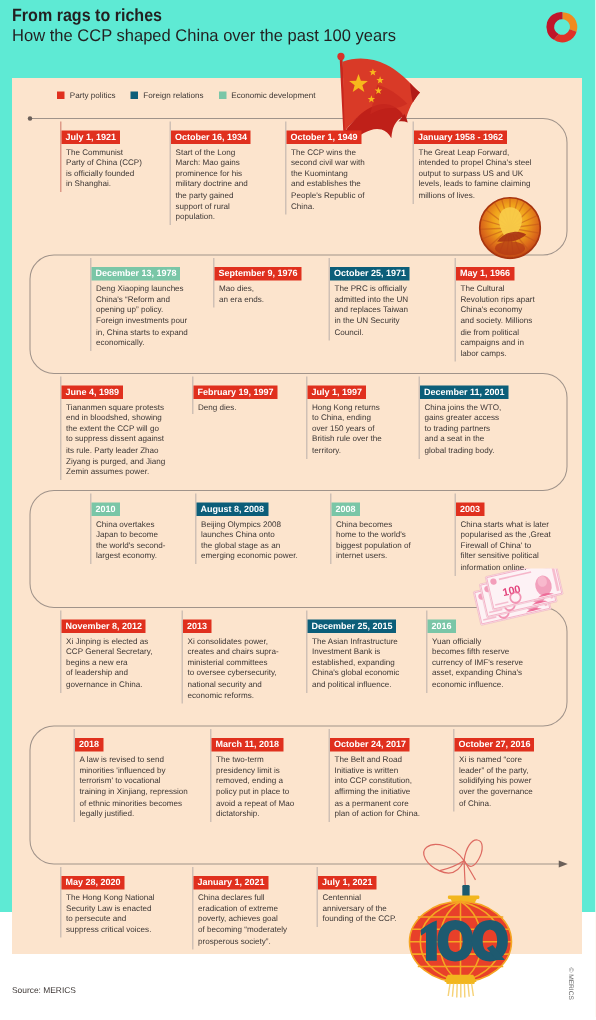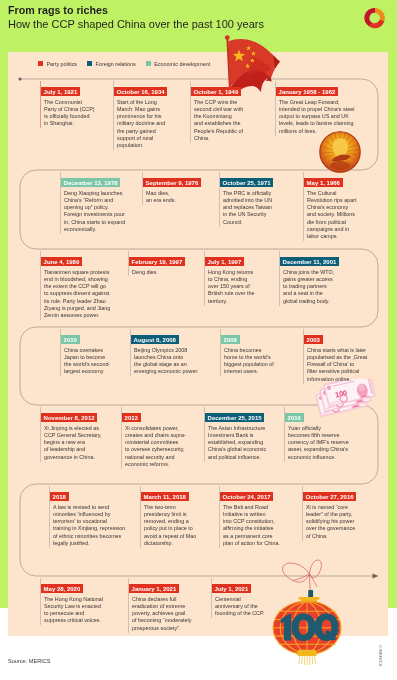--- a/index.html
+++ b/index.html
@@ -1,17 +1,17 @@
 <!DOCTYPE html>
 <html><head>
 <meta charset="utf-8">
 <style>
   html,body{margin:0;padding:0;background:#ffffff;}
   body{width:397px;height:680px;font-family:"Liberation Sans",sans-serif;overflow:hidden;}
-  #root{position:relative;width:397px;height:608px;background:#bef264;}
+  #root{position:relative;width:397px;height:608px;background:#5eead4;}
   .ttl{position:absolute;left:8px;top:2.6px;font-size:11.8px;font-weight:bold;color:#231f20;
        transform:scaleX(0.908);transform-origin:left top;white-space:nowrap;}
   .sub{position:absolute;left:8px;top:17.5px;font-size:11.3px;color:#231f20;
        transform:scaleX(0.976);transform-origin:left top;white-space:nowrap;}
   #logo{position:absolute;left:362px;top:5px;width:26px;height:26px;}
   .panel{position:absolute;left:8px;top:52px;width:380px;height:584px;background:#fce4cd;overflow:hidden;}
   .legend{position:absolute;left:38px;top:60.5px;display:flex;align-items:center;}
   .lg{display:flex;align-items:center;margin-right:10px;}
   .sw{width:5px;height:5px;margin-right:3.5px;}
   .lgl{font-size:5.4px;color:#3c3634;white-space:nowrap;}

